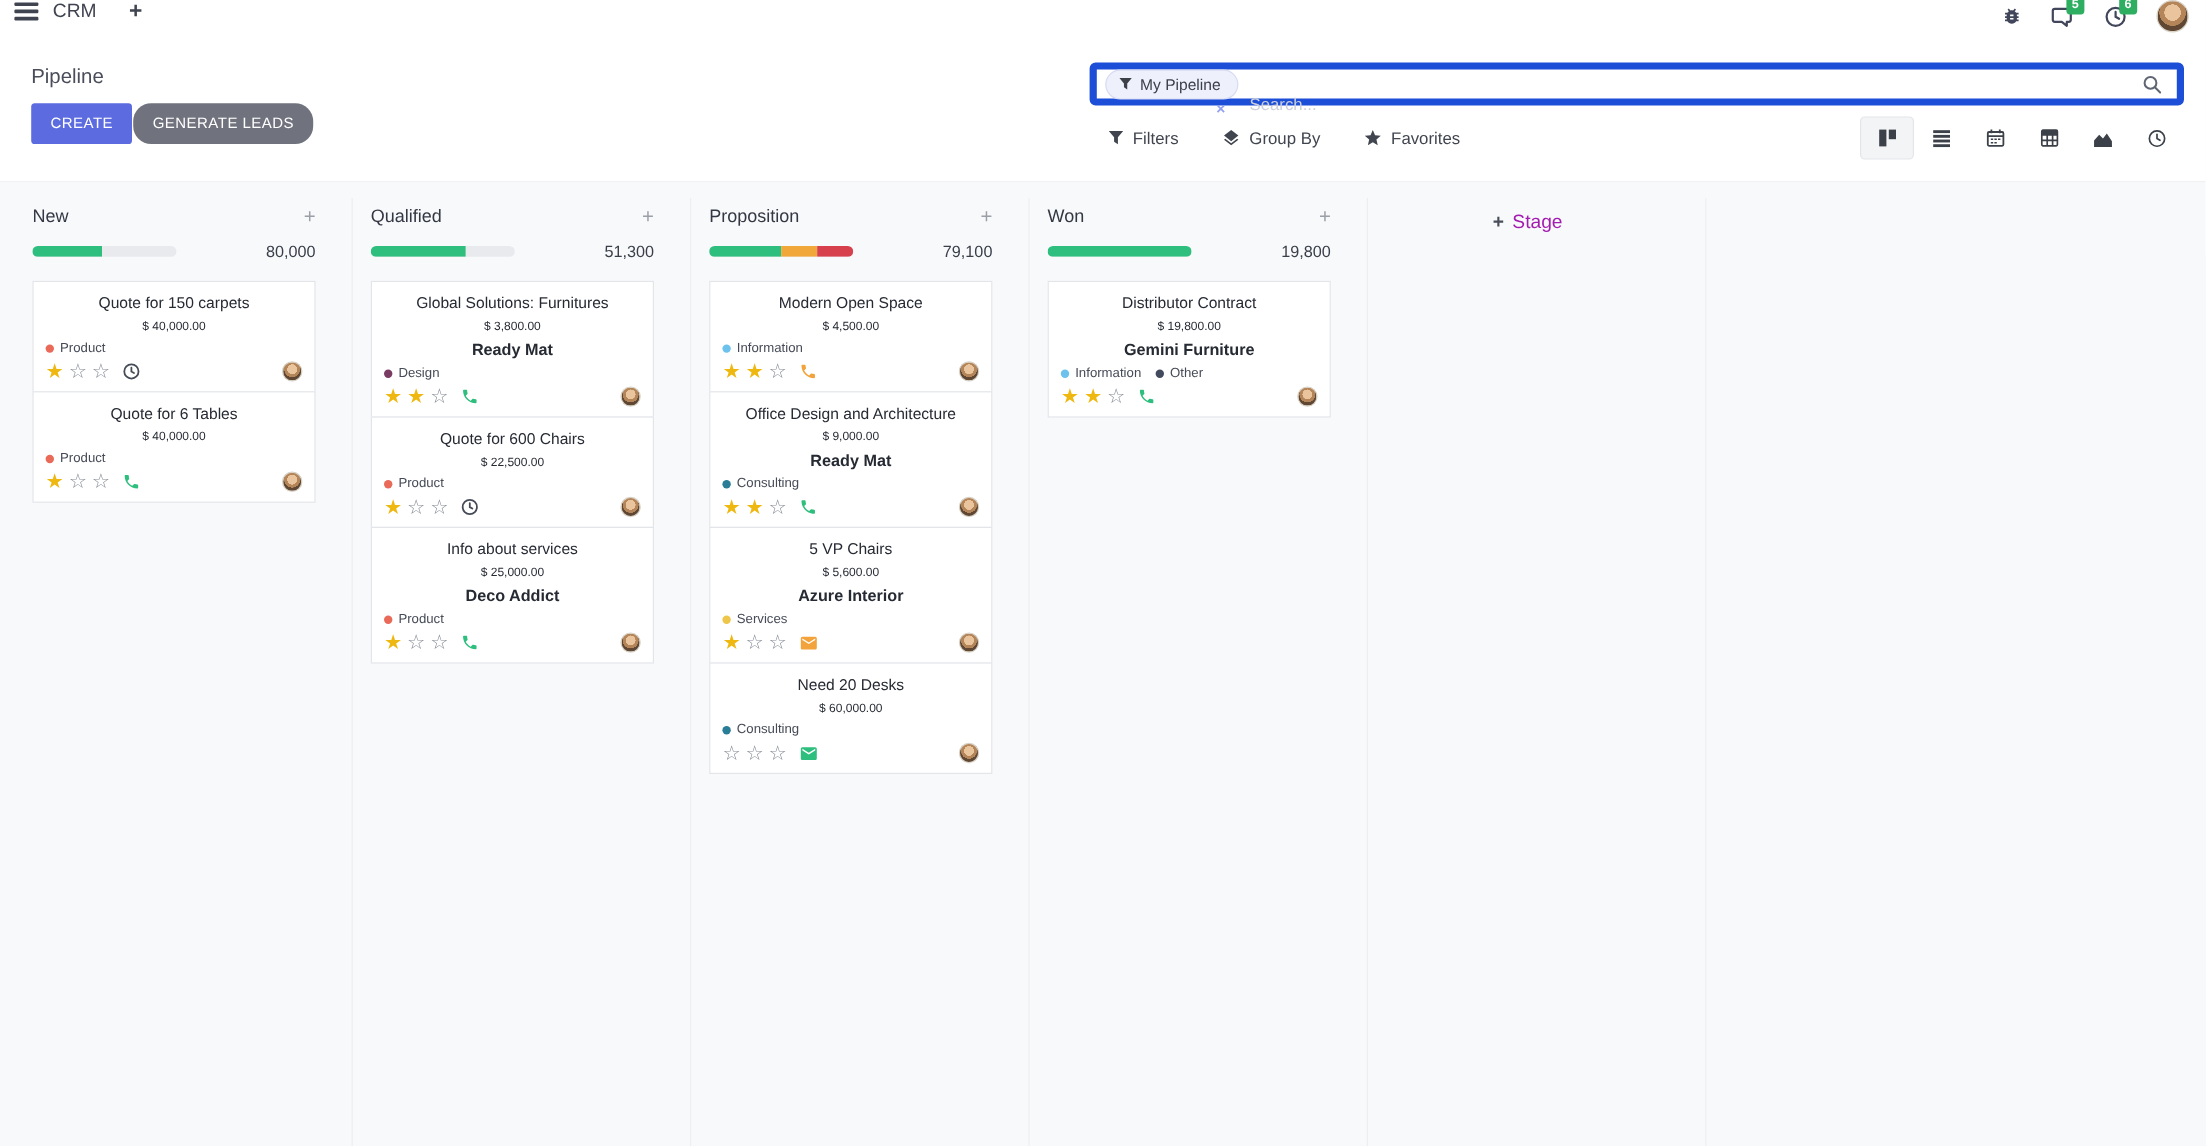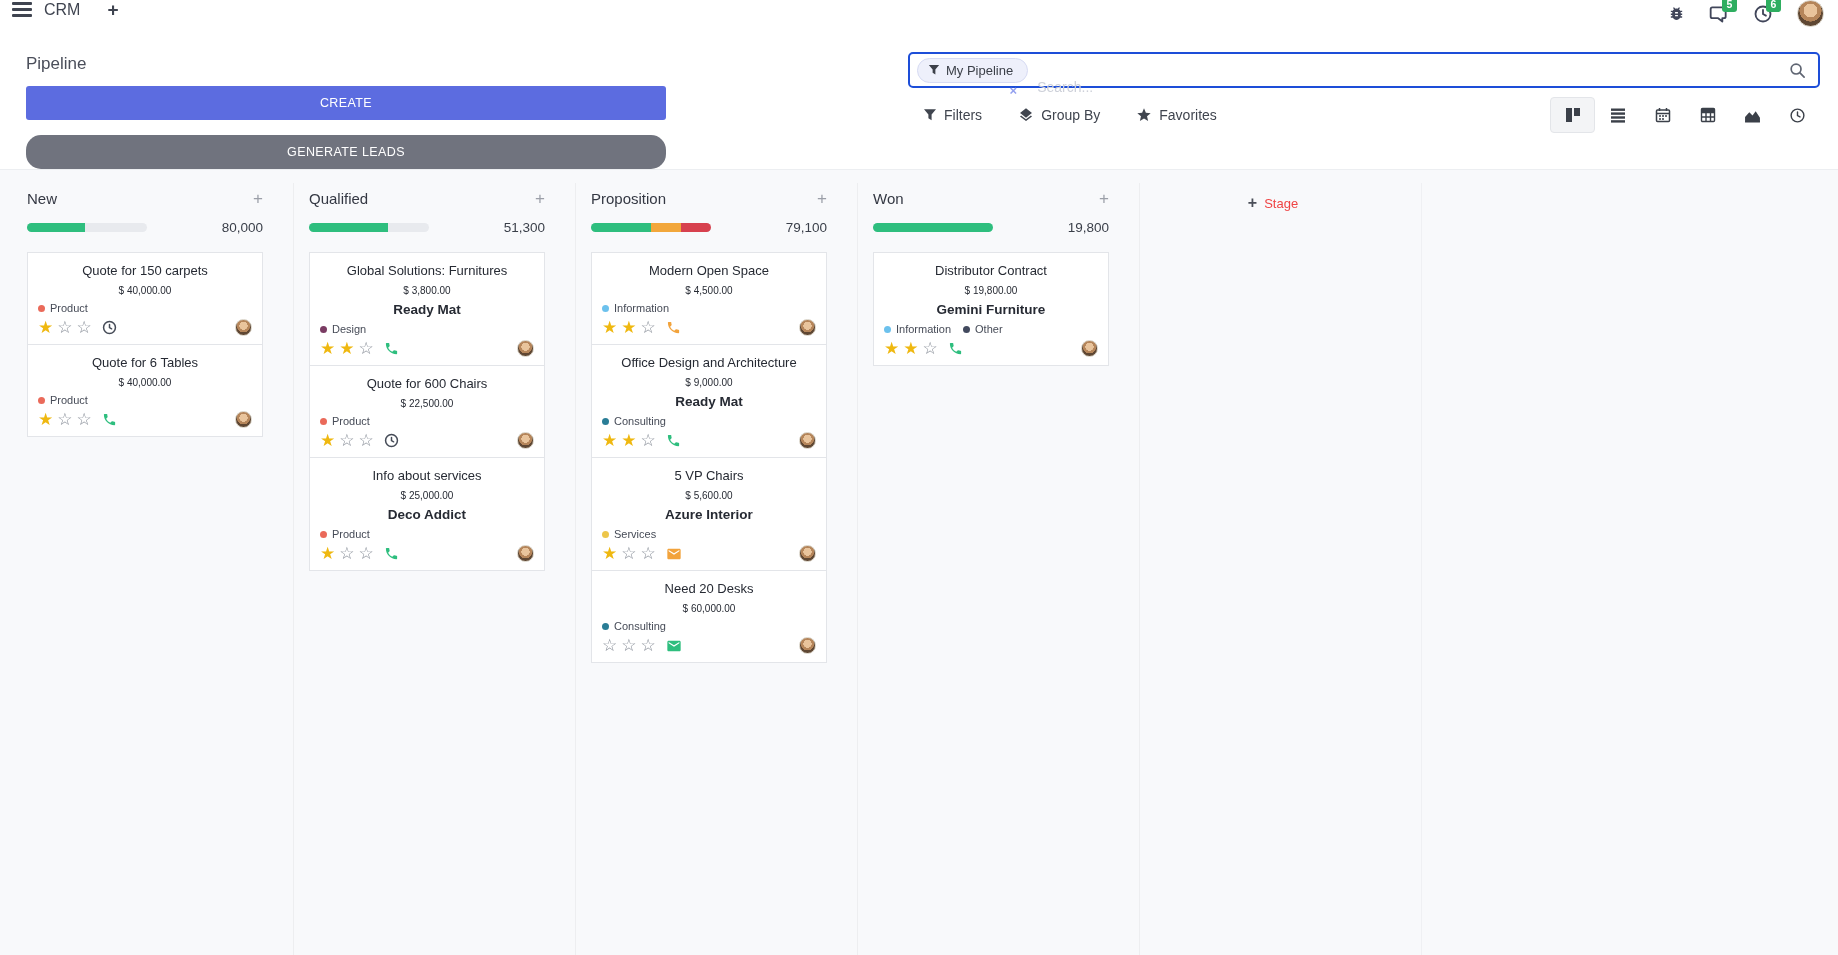--- a/index.html
+++ b/index.html
@@ -22,28 +22,28 @@
   .avatar { border-radius:50%;
     background: radial-gradient(circle at 50% 38%, #e9c49c 0 34%, #b5855a 35% 55%, #5f4733 56% 100%);
     border:1px solid #d8d2c6; cursor:pointer; }
   .avatar.nav { width:27px; height:27px; }
 
   
   .control-panel { flex:0 0 112px; background:#fff; display:flex;
     padding:12px 18px 0 26px; border-bottom:1px solid #eceef1; }
   .cp-left { width:640px; }
   .page-title { font-size:17px; color:#4a4e5a; margin-top:2px; }
-  .btn-row { display:flex; gap:15px; margin-top:12px;flex-direction:column; }
+  .btn-row { display:flex; gap:1px; margin-top:12px; }
   .btn { border:none; color:#fff; font-size:12.5px; letter-spacing:.4px; font-weight:500;
     padding:10px 16px; border-radius:3px; cursor:pointer; font-family:inherit; }
   .btn.primary { background:#5c6ce0; }
   .btn.secondary { background:#70737e;border-radius:15px; }
 
   .cp-right { margin-left:auto; width:912px; display:flex; flex-direction:column; }
-  .searchbar { height:36px; border:2px solid #1d4ed8; border-radius:5px; background:#fff;
+  .searchbar { height:36px; border:6px solid #1d4ed8; border-radius:5px; background:#fff;
     display:flex; align-items:center; padding:0 12px 0 7px; position:relative; }
   .facet { position:relative; display:flex; align-items:center; gap:6px; height:25px;
     border:1px solid #d7dbf3; background:#eef0fb; border-radius:13px; padding:0 14px 0 10px; cursor:pointer; }
   .facet-label { font-size:13px; color:#3c4049; white-space:nowrap; }
   .facet-x { position:absolute; bottom:-15px; right:10px; color:#93a0ef; font-size:13px;
     font-weight:600; cursor:pointer; line-height:1; }
   .search-input { flex:1; border:none; outline:none; background:transparent; margin-left:9px;
     font-size:14px; color:#3f4450; font-family:inherit;margin-top:34px; }
   .search-input::placeholder { color:#cdd0d9; }
   .cp-bottom { display:flex; align-items:center; margin-top:9px; }
@@ -81,21 +81,21 @@
   .card-footer { display:flex; align-items:center; margin-top:4px; }
   .star { font-size:17px; line-height:1; margin-right:4px; cursor:pointer; }
   .star.on { color:#efb810; }
   .star.off { color:#878d97; }
   .act-icon { margin-left:6px; display:flex; align-items:center; cursor:pointer; }
   .avatar.card-av { width:17px; height:17px; margin-left:auto; }
   .ghost-col { width:282px; flex:0 0 282px; padding-top:7px; border-right:1px solid rgba(33,37,41,0.04); }
   .stage-btn { width:236px; margin-left:15px; margin-top:5px; display:flex; justify-content:center;
     align-items:center; gap:7px; cursor:pointer; }
   .stage-plus { font-size:16px; font-weight:700; color:#4a4e58; line-height:1; }
-  .stage-label { font-size:13px; color:#ef4444; }
+  .stage-label { font-size:16px; color:#a21caf; }
   .board-strip { flex:1; }
 </style>
 </head>
 <body>
 
 <div class="page">
 
   <div class="navbar">
     <div class="nav-left">
       <div class="hamburger">

